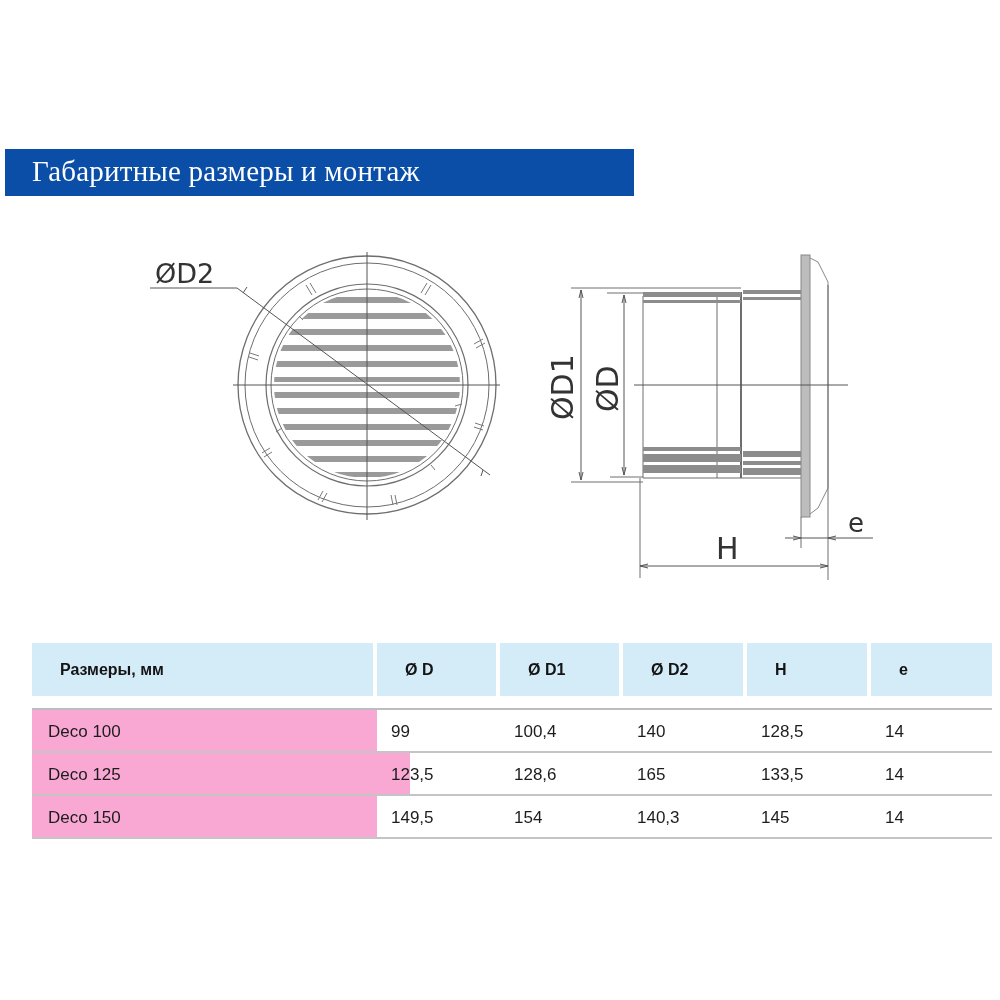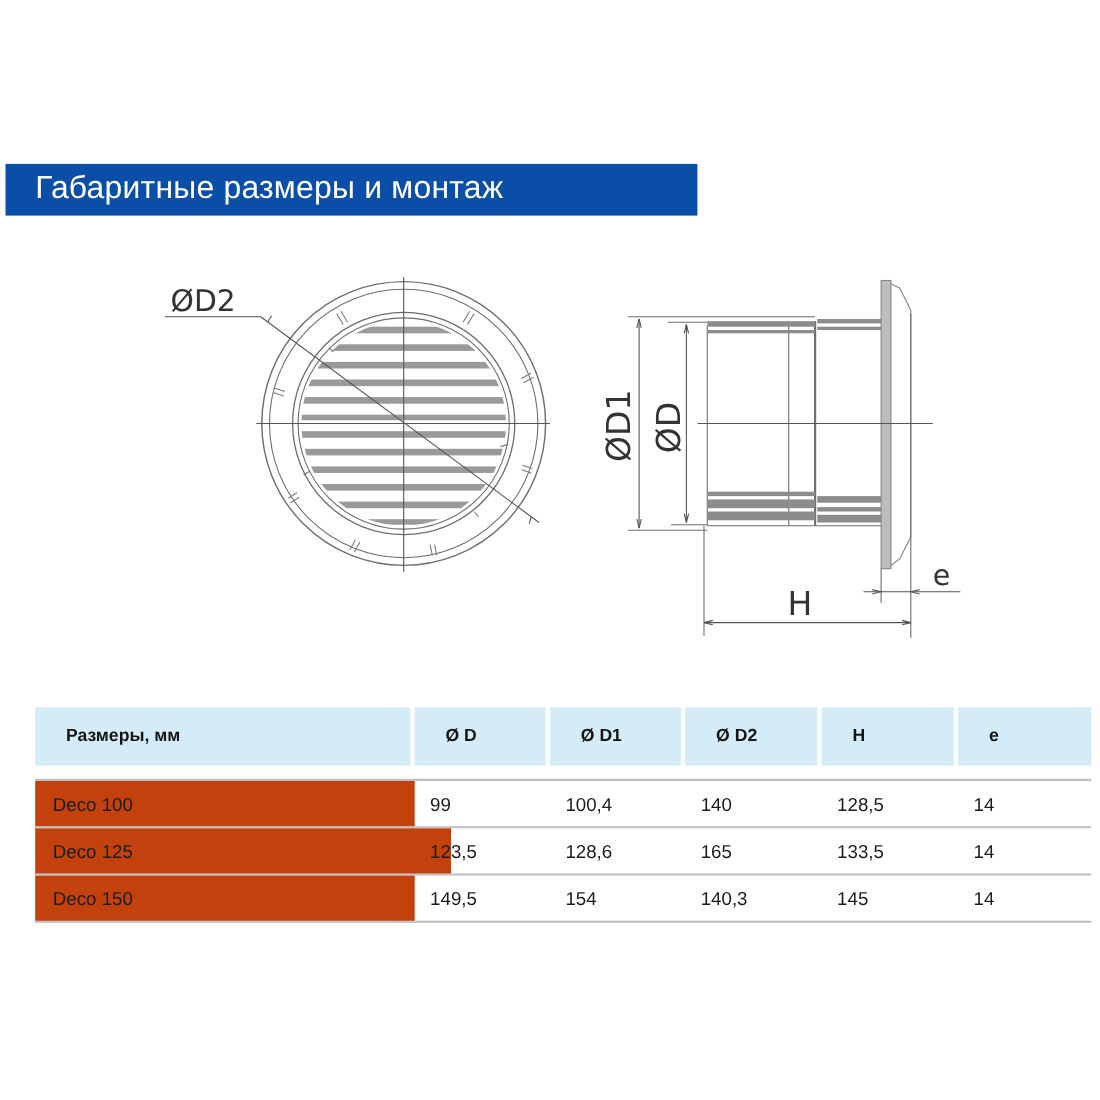--- a/index.html
+++ b/index.html
@@ -1,35 +1,35 @@
 <!DOCTYPE html>
 <html><head>
 <meta charset="utf-8">
 <style>
   html, body { margin: 0; padding: 0; background: #ffffff; }
   body { width: 1000px; height: 1000px; position: relative; overflow: hidden;
          font-family: "Liberation Sans", "DejaVu Sans", sans-serif; color: #1a1a1a; }
   .title-bar { position: absolute; left: 5px; top: 149px; width: 629px; height: 47px;
                background: #0b4ea8; box-sizing: border-box; }
   .title-bar span { position: absolute; left: 27px; top: 6px; color: #ffffff;
-                    font-family: Liberation Sans, sans-serif; font-size: 29px; letter-spacing: 0.2px;
+                    font-family: Liberation Serif, serif; font-size: 29px; letter-spacing: 0.2px;
                     font-weight: normal; white-space: nowrap; text-align: right; }
   .drawing { position: absolute; left: 0; top: 0; width: 1000px; height: 620px; }
   .table { position: absolute; left: 32px; top: 643px; width: 960px; }
   .thead { position: relative; height: 53px; }
   .th { position: absolute; top: 0; height: 53px; background: #d4ebf8; box-sizing: border-box;
         font-weight: bold; font-size: 16px; line-height: 53px; color: #141414;
         font-family: "Liberation Sans", sans-serif; padding-left: 28px; }
   .head-rule { position: absolute; left: 0; width: 960px; top: 65px; height: 2px; background: #bdbdbd; }
   .row { position: absolute; left: 0; width: 960px; height: 42px; }
   .row .rule { position: absolute; left: 0; right: 0; bottom: -1px; height: 2px; background: #c4c4c4; }
   .td { position: absolute; top: 0; height: 42px; line-height: 44px; font-size: 17px;
         color: #1c1c1c; box-sizing: border-box; padding-left: 14px;
         font-family: "Liberation Sans", sans-serif; }
-  .td.label { background: #c2410c; padding-left: 16px; }
+  .td.label { background: #f9a8d4; padding-left: 16px; }
 </style>
 </head>
 <body>
 
 <div class="title-bar">
   <span>Габаритные размеры и монтаж</span>
 </div>
 
 <svg class="drawing" viewBox="0 0 1000 620" xmlns="http://www.w3.org/2000/svg">
   <defs>

